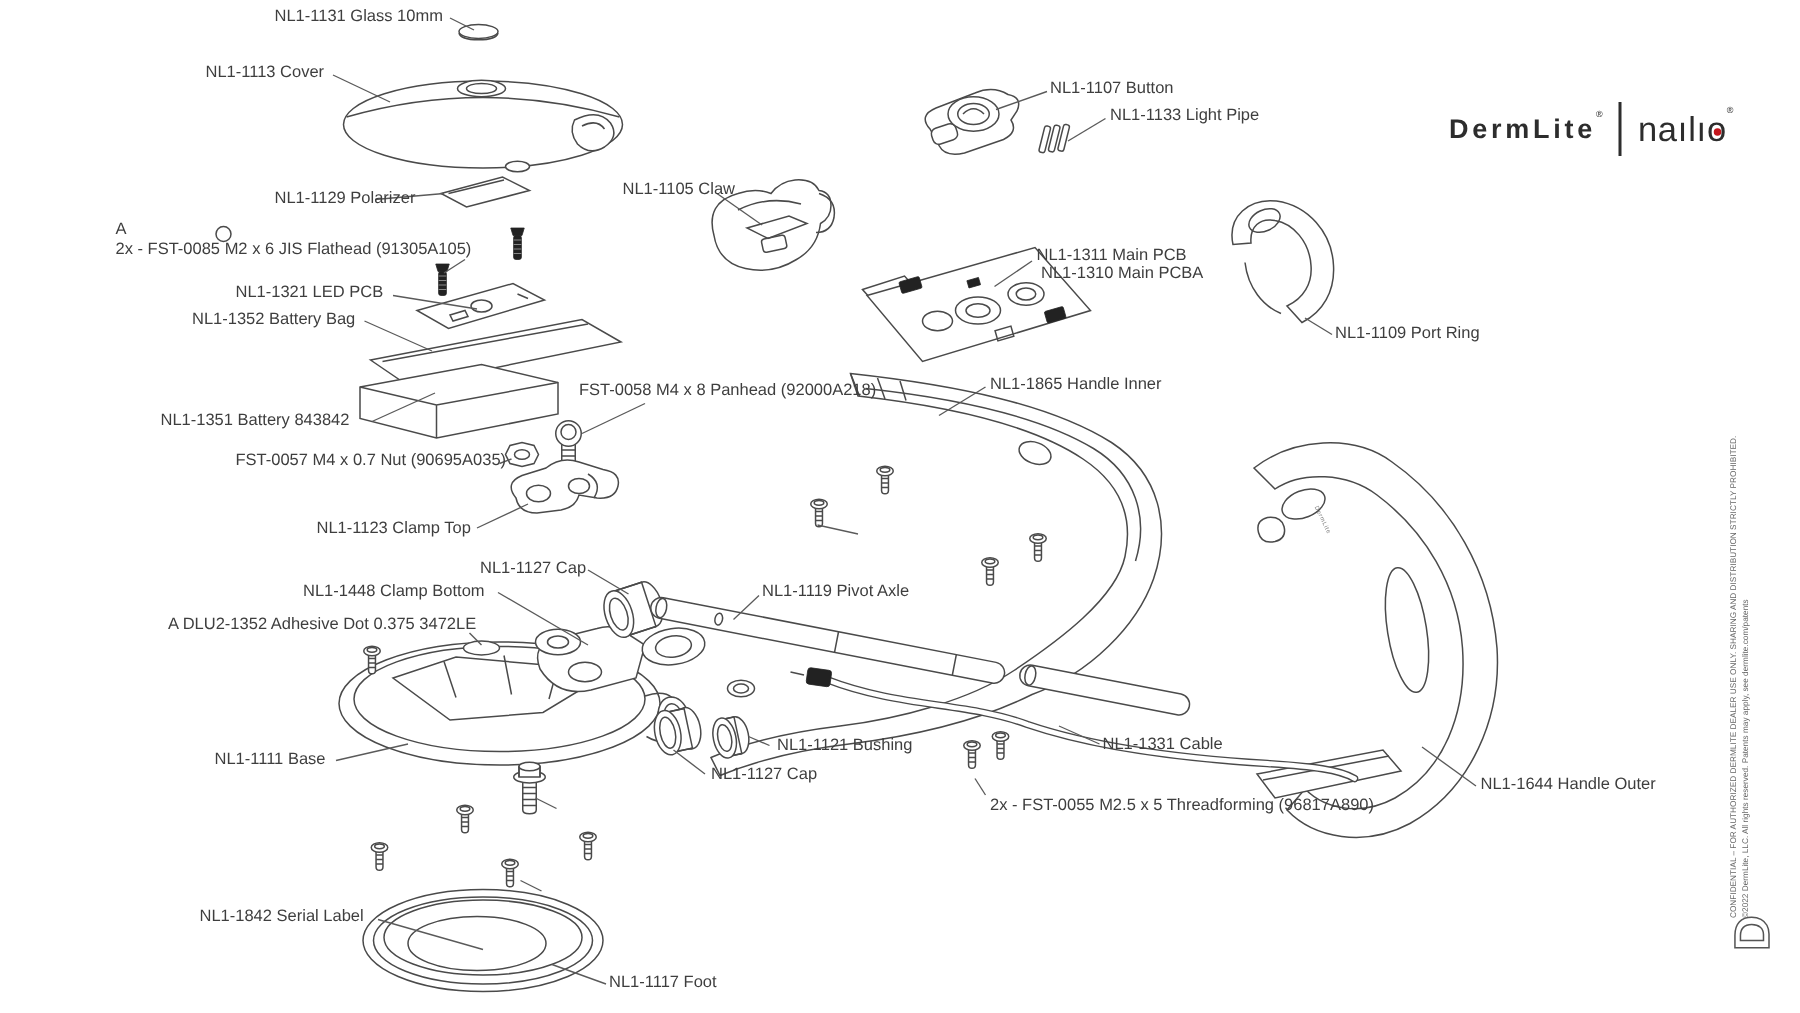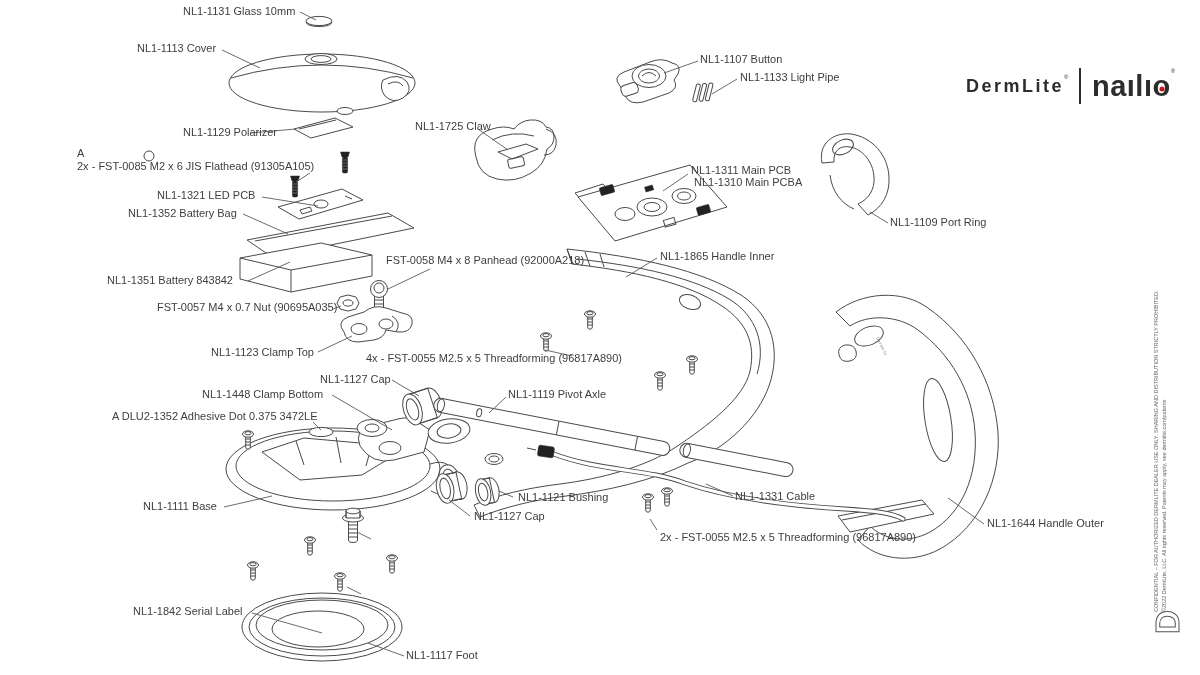--- a/index.html
+++ b/index.html
@@ -9,21 +9,21 @@
   .lbl{position:absolute;white-space:nowrap;font-size:11px;color:#3e3e3e;letter-spacing:0px;line-height:13px;}
   .w{fill:#fff;stroke:#4a4a4a;stroke-width:1;}
   .ln{fill:none;stroke:#4a4a4a;stroke-width:1;}
   .bk{fill:#222;stroke:#222;stroke-width:0.5;}
   .leader{stroke:#5a5a5a;stroke-width:0.9;fill:none;}
   
   #logo{position:absolute;left:966px;top:68px;display:flex;align-items:center;gap:11px;color:#2d2d2d;}
   #brand-left{font-size:18px;font-weight:600;letter-spacing:2.5px;}
   .reg{font-size:6px;vertical-align:top;position:relative;top:-2px;}
   #logo-divider{width:1.5px;height:36px;background:#2d2d2d;}
-  #brand-right{font-size:29px;font-weight:700;letter-spacing:0.5px;}
+  #brand-right{font-size:23px;font-weight:400;letter-spacing:0.5px;}
   .logo-o{position:relative;display:inline-block;}
   .logo-o::after{content:"";position:absolute;left:50%;top:58%;width:5px;height:5px;border-radius:50%;
                  background:#c4161c;transform:translate(-50%,-50%);}
   
   #fineprint{position:absolute;left:1153px;top:612px;transform:rotate(-90deg);transform-origin:0 0;
              width:300px;font-size:5.5px;line-height:7.5px;color:#666;white-space:nowrap;}
   #shell-brand{position:absolute;left:872px;top:344px;font-size:4px;color:#777;
                transform:rotate(64deg);letter-spacing:0.5px;}
 </style>
 </head>
@@ -306,40 +306,39 @@
 <div class="lbl" style="left:137px;top:42px">NL1-1113 Cover</div>
 <div class="lbl" style="left:183px;top:126px">NL1-1129 Polarizer</div>
 <div class="lbl" style="left:77px;top:147px">A</div>
 <div class="lbl" style="left:77px;top:160px">2x - FST-0085 M2 x 6 JIS Flathead (91305A105)</div>
 <div class="lbl" style="left:157px;top:189px">NL1-1321 LED PCB</div>
 <div class="lbl" style="left:128px;top:207px">NL1-1352 Battery Bag</div>
 <div class="lbl" style="left:107px;top:274px">NL1-1351 Battery 843842</div>
 <div class="lbl" style="left:386px;top:254px">FST-0058 M4 x 8 Panhead (92000A218)</div>
 <div class="lbl" style="left:157px;top:301px">FST-0057 M4 x 0.7 Nut (90695A035)</div>
 <div class="lbl" style="left:211px;top:346px">NL1-1123 Clamp Top</div>
-<div class="lbl" style="left:366px;top:352px">4x - FST-0055 M2.5 x 5 Threadforming (96817A890)</div>
 <div class="lbl" style="left:320px;top:373px">NL1-1127 Cap</div>
 <div class="lbl" style="left:202px;top:388px">NL1-1448 Clamp Bottom</div>
 <div class="lbl" style="left:112px;top:410px">A DLU2-1352 Adhesive Dot 0.375 3472LE</div>
 <div class="lbl" style="left:508px;top:388px">NL1-1119 Pivot Axle</div>
 <div class="lbl" style="left:143px;top:500px">NL1-1111 Base</div>
 <div class="lbl" style="left:518px;top:491px">NL1-1121 Bushing</div>
 <div class="lbl" style="left:474px;top:510px">NL1-1127 Cap</div>
 <div class="lbl" style="left:735px;top:490px">NL1-1331 Cable</div>
 <div class="lbl" style="left:660px;top:531px">2x - FST-0055 M2.5 x 5 Threadforming (96817A890)</div>
 <div class="lbl" style="left:133px;top:605px">NL1-1842 Serial Label</div>
 <div class="lbl" style="left:406px;top:649px">NL1-1117 Foot</div>
 <div class="lbl" style="left:700px;top:53px">NL1-1107 Button</div>
 <div class="lbl" style="left:740px;top:71px">NL1-1133 Light Pipe</div>
 <div class="lbl" style="left:691px;top:164px">NL1-1311 Main PCB</div>
 <div class="lbl" style="left:694px;top:176px">NL1-1310 Main PCBA</div>
 <div class="lbl" style="left:660px;top:250px">NL1-1865 Handle Inner</div>
 <div class="lbl" style="left:890px;top:216px">NL1-1109 Port Ring</div>
 <div class="lbl" style="left:987px;top:517px">NL1-1644 Handle Outer</div>
-<div class="lbl" style="left:415px;top:120px">NL1-1725 Claw</div>
+<div class="lbl" style="left:415px;top:120px">NL1-1105 Claw</div>
 
 <div id="logo">
   <span>
     <span id="brand-left">DermLite</span><span class="reg">®</span>
   </span>
   <span id="logo-divider"></span>
   <span>
     <span id="brand-right"><span>naılı</span><span class="logo-o">o</span></span><span class="reg">®</span>
   </span>
 </div>

